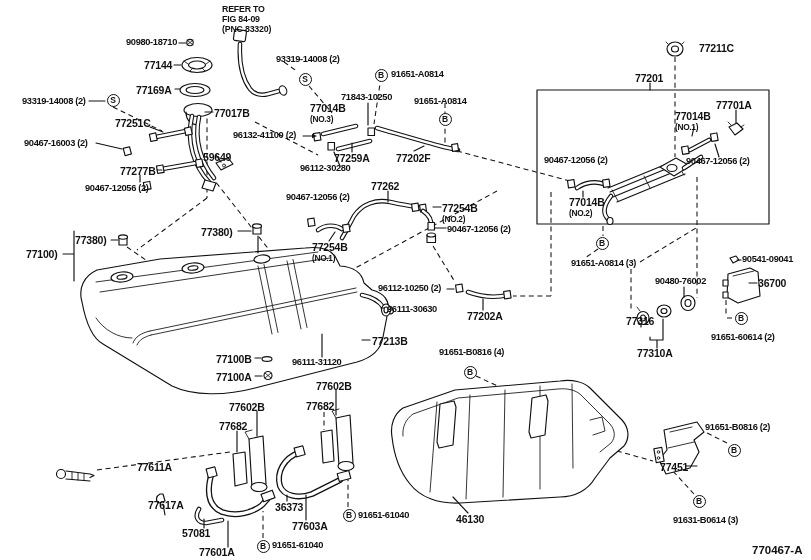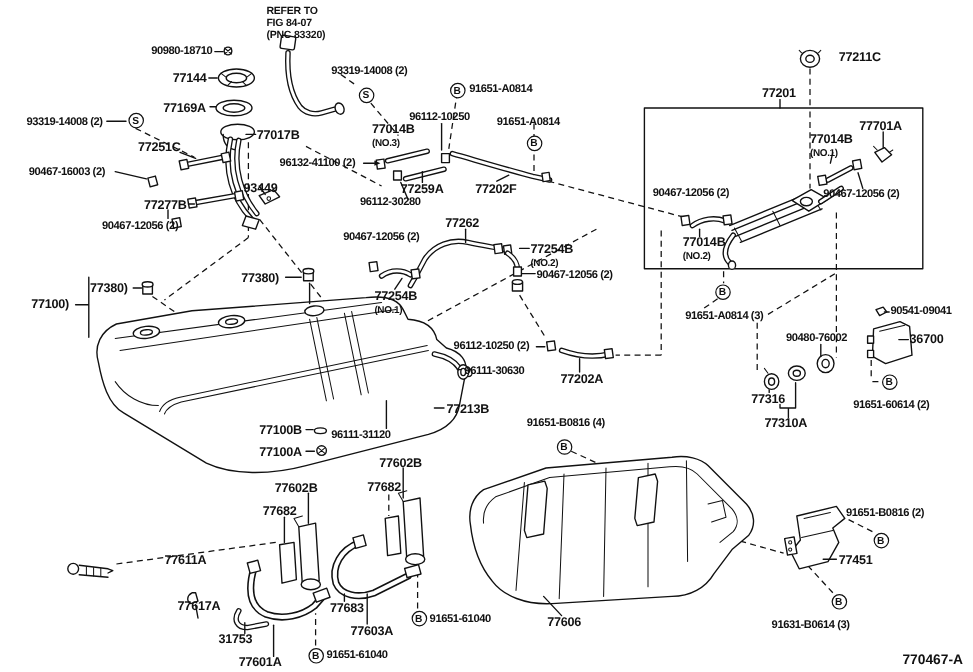--- a/index.html
+++ b/index.html
@@ -306,86 +306,86 @@
     <path class="ln" d="M583,197 V191"></path>
     <path class="ln" d="M757,283 H749"></path>
     <path class="ln" d="M741,260 H737"></path>
     <path class="ln" d="M684,287 V297"></path>
     <path class="ln" d="M641,327 V325"></path>
     <path class="ln" d="M650,337 V340 M663,319 V340 M650,340 H663 M657,340 V348"></path>
     <path class="ln" d="M697,466 H686"></path>
   </g>
 </svg>
 
-<div class="l note" style="left:222px;top:4px"><span>REFER TO</span><br><span>FIG 84-07</span><br><span>(PNC 83320)</span></div>
+<div class="l note" style="left:222px;top:4px"><span>REFER TO</span><br><span>FIG 84-09</span><br><span>(PNC 83320)</span></div>
 <div class="l sm" style="left:126px;top:38px">90980-18710</div>
 <div class="l" style="left:144px;top:60px">77144</div>
 <div class="l" style="left:136px;top:85px">77169A</div>
 <div class="l sm" style="left:22px;top:97px">93319-14008 (2)</div>
 <div class="l" style="left:115px;top:118px">77251C</div>
 <div class="l sm" style="left:24px;top:139px">90467-16003 (2)</div>
 <div class="l" style="left:120px;top:166px">77277B</div>
 <div class="l sm" style="left:85px;top:184px">90467-12056 (2)</div>
 <div class="l" style="left:214px;top:108px">77017B</div>
 <div class="l sm" style="left:233px;top:131px">96132-41100 (2)</div>
-<div class="l" style="left:203px;top:152px">93449</div>
+<div class="l" style="left:203px;top:152px">59649</div>
 <div class="l sm" style="left:276px;top:55px">93319-14008 (2)</div>
 <div class="l sm" style="left:391px;top:70px">91651-A0814</div>
-<div class="l sm" style="left:341px;top:93px">96112-10250</div>
+<div class="l sm" style="left:341px;top:93px">71843-10250</div>
 <div class="l sm" style="left:414px;top:97px">91651-A0814</div>
 <div class="l" style="left:310px;top:103px"><span>77014B</span><span class="sub">(NO.3)</span></div>
 <div class="l" style="left:334px;top:153px">77259A</div>
 <div class="l" style="left:396px;top:153px">77202F</div>
 <div class="l sm" style="left:300px;top:164px">96112-30280</div>
 <div class="l" style="left:371px;top:181px">77262</div>
 <div class="l sm" style="left:286px;top:193px">90467-12056 (2)</div>
 <div class="l" style="left:442px;top:203px"><span>77254B</span><span class="sub">(NO.2)</span></div>
 <div class="l sm" style="left:447px;top:225px">90467-12056 (2)</div>
 <div class="l" style="left:312px;top:242px"><span>77254B</span><span class="sub">(NO.1)</span></div>
 <div class="l sm" style="left:378px;top:284px">96112-10250 (2)</div>
 <div class="l sm" style="left:387px;top:305px">96111-30630</div>
 <div class="l" style="left:467px;top:311px">77202A</div>
 <div class="l" style="left:372px;top:336px">77213B</div>
-<div class="l sm" style="left:276px;top:358px">96111-31120</div>
+<div class="l sm" style="left:292px;top:358px">96111-31120</div>
 <div class="l sm" style="left:439px;top:348px">91651-B0816 (4)</div>
 <div class="l" style="left:26px;top:249px">77100)</div>
 <div class="l" style="left:75px;top:235px">77380)</div>
 <div class="l" style="left:201px;top:227px">77380)</div>
 <div class="l" style="left:216px;top:354px">77100B</div>
 <div class="l" style="left:216px;top:372px">77100A</div>
 <div class="l" style="left:229px;top:402px">77602B</div>
 <div class="l" style="left:219px;top:421px">77682</div>
 <div class="l" style="left:316px;top:381px">77602B</div>
 <div class="l" style="left:306px;top:401px">77682</div>
 <div class="l" style="left:137px;top:462px">77611A</div>
 <div class="l" style="left:148px;top:500px">77617A</div>
-<div class="l" style="left:182px;top:528px">31753</div>
+<div class="l" style="left:182px;top:528px">57081</div>
 <div class="l" style="left:199px;top:547px">77601A</div>
-<div class="l" style="left:275px;top:502px">77683</div>
+<div class="l" style="left:275px;top:502px">36373</div>
 <div class="l" style="left:292px;top:521px">77603A</div>
 <div class="l sm" style="left:358px;top:511px">91651-61040</div>
 <div class="l sm" style="left:272px;top:541px">91651-61040</div>
-<div class="l" style="left:456px;top:514px">77606</div>
+<div class="l" style="left:456px;top:514px">46130</div>
 <div class="l" style="left:699px;top:43px">77211C</div>
 <div class="l" style="left:635px;top:73px">77201</div>
 <div class="l" style="left:716px;top:100px">77701A</div>
 <div class="l" style="left:675px;top:111px"><span>77014B</span><span class="sub">(NO.1)</span></div>
 <div class="l sm" style="left:544px;top:156px">90467-12056 (2)</div>
 <div class="l sm" style="left:686px;top:157px">90467-12056 (2)</div>
 <div class="l" style="left:569px;top:197px"><span>77014B</span><span class="sub">(NO.2)</span></div>
 <div class="l sm" style="left:571px;top:259px">91651-A0814 (3)</div>
 <div class="l sm" style="left:742px;top:255px">90541-09041</div>
 <div class="l sm" style="left:655px;top:277px">90480-76002</div>
 <div class="l" style="left:758px;top:278px">36700</div>
-<div class="l" style="left:626px;top:328px">77316</div>
+<div class="l" style="left:626px;top:316px">77316</div>
 <div class="l" style="left:637px;top:348px">77310A</div>
 <div class="l sm" style="left:711px;top:333px">91651-60614 (2)</div>
 <div class="l sm" style="left:705px;top:423px">91651-B0816 (2)</div>
-<div class="l" style="left:699px;top:462px">77451</div>
-<div class="l sm" style="left:643px;top:516px">91631-B0614 (3)</div>
+<div class="l" style="left:660px;top:462px">77451</div>
+<div class="l sm" style="left:673px;top:516px">91631-B0614 (3)</div>
 <div class="l fig" style="left:752px;top:544px">770467-A</div>
 
 <span class="bdg" style="left:106.5px;top:93.5px">S</span>
 <span class="bdg" style="left:298.5px;top:72.5px">S</span>
 <span class="bdg" style="left:374.5px;top:69px">B</span>
 <span class="bdg" style="left:438.5px;top:112.5px">B</span>
 <span class="bdg" style="left:595.5px;top:236.5px">B</span>
 <span class="bdg" style="left:463.5px;top:365.5px">B</span>
 <span class="bdg" style="left:734.5px;top:311.5px">B</span>
 <span class="bdg" style="left:727.5px;top:443.5px">B</span>

